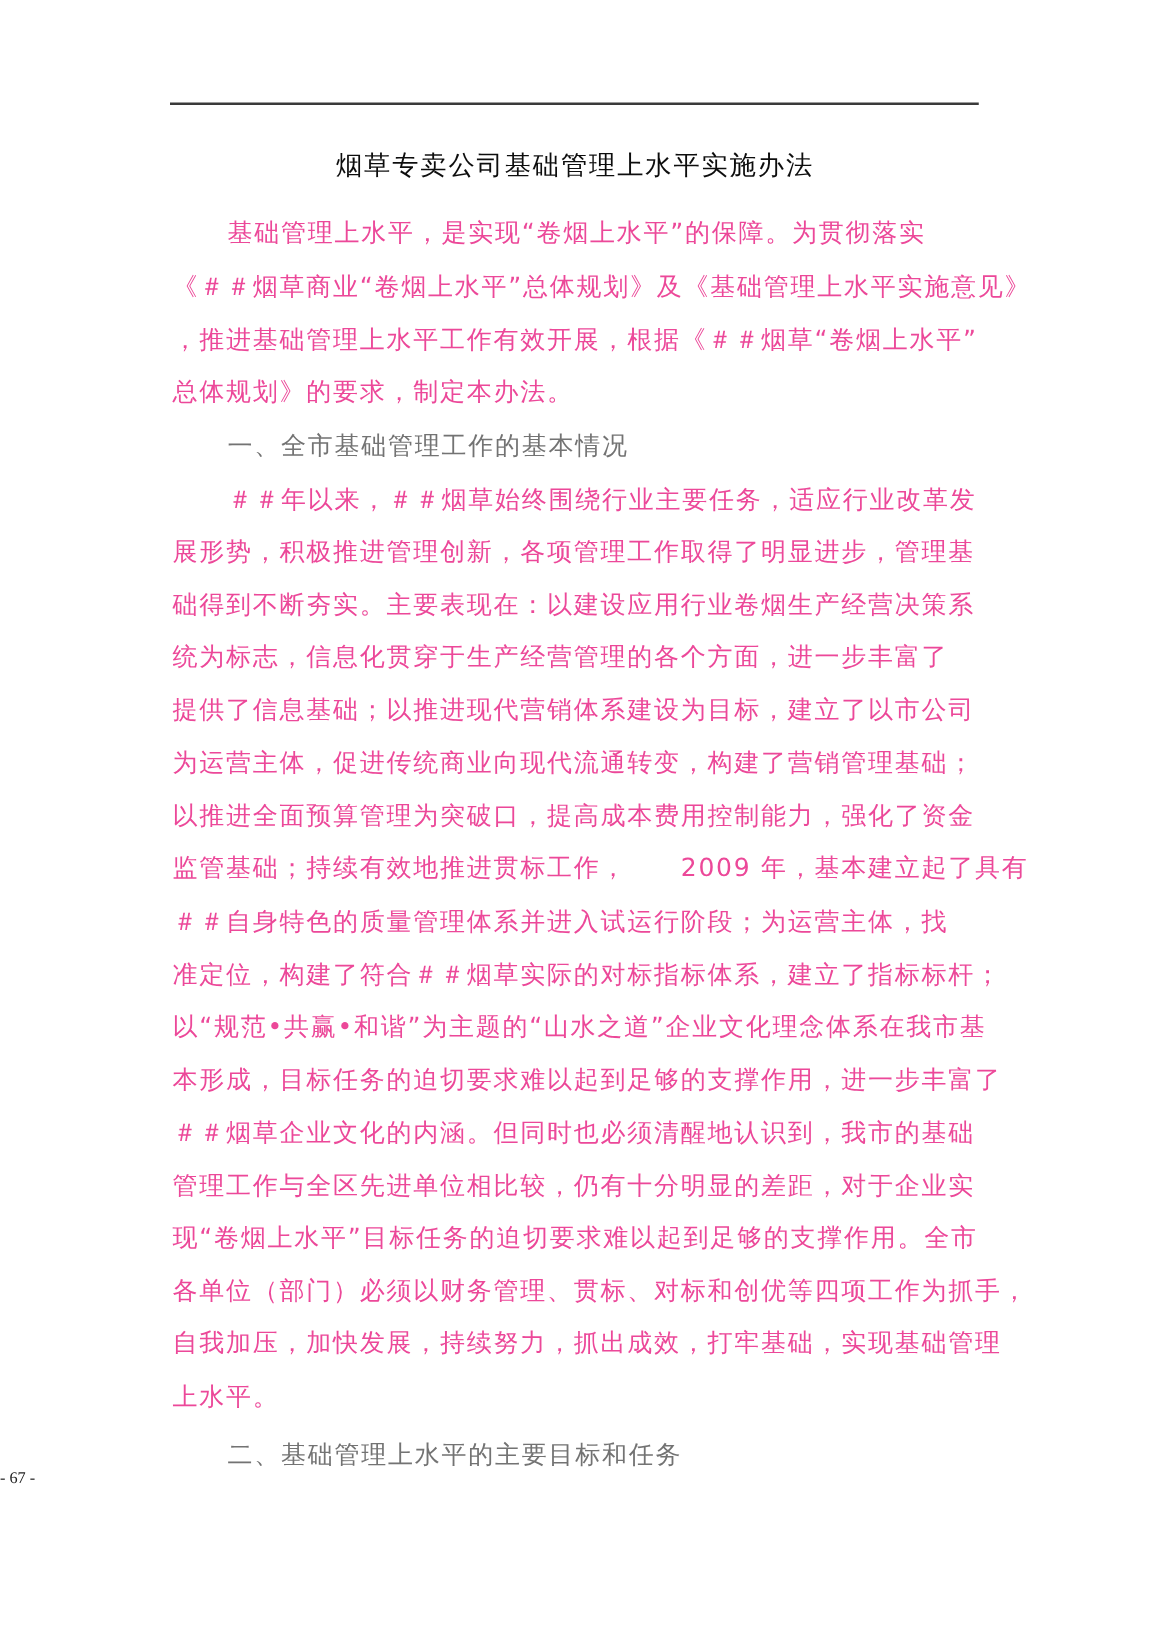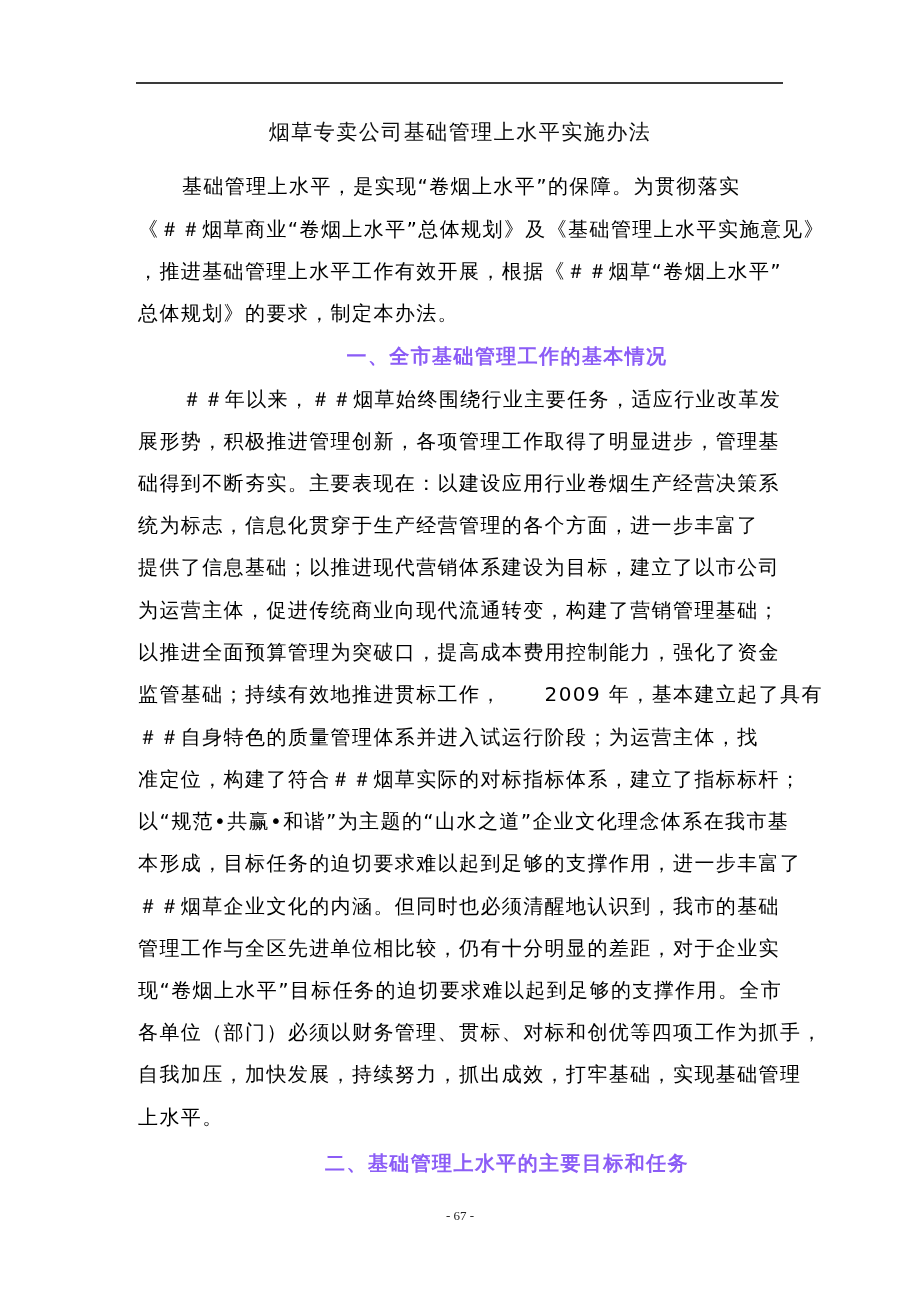--- a/index.html
+++ b/index.html
@@ -37,35 +37,34 @@
     }
     .line {
       position: absolute;
       left: 138px;
       width: 650px;
       height: 30px;
       font-size: 20px;
       line-height: 30px;
       white-space: nowrap;
       letter-spacing: 1.4px;
-      color: #000000;
+      color: #ec4899;
     }
     .line.indent { left: 182px; }
     .line.heading {
       left: 182px;
-      font-weight: bold;
-      color: #8b5cf6;
-      text-align: center;
+      font-weight: normal;
+      color: #737373;
     }
     .page-number {
       position: absolute;
       left: 0;
-      top: 1208px;
+      top: 1174px;
       width: 920px;
-      text-align: center;
+      text-align: left;
       font-family: "Liberation Serif", "DejaVu Serif", serif;
       font-size: 13px;
       line-height: 16px;
       color: #222222;
     }
   </style>
 </head>
 <body>
 
 <div class="header-rule"></div>

